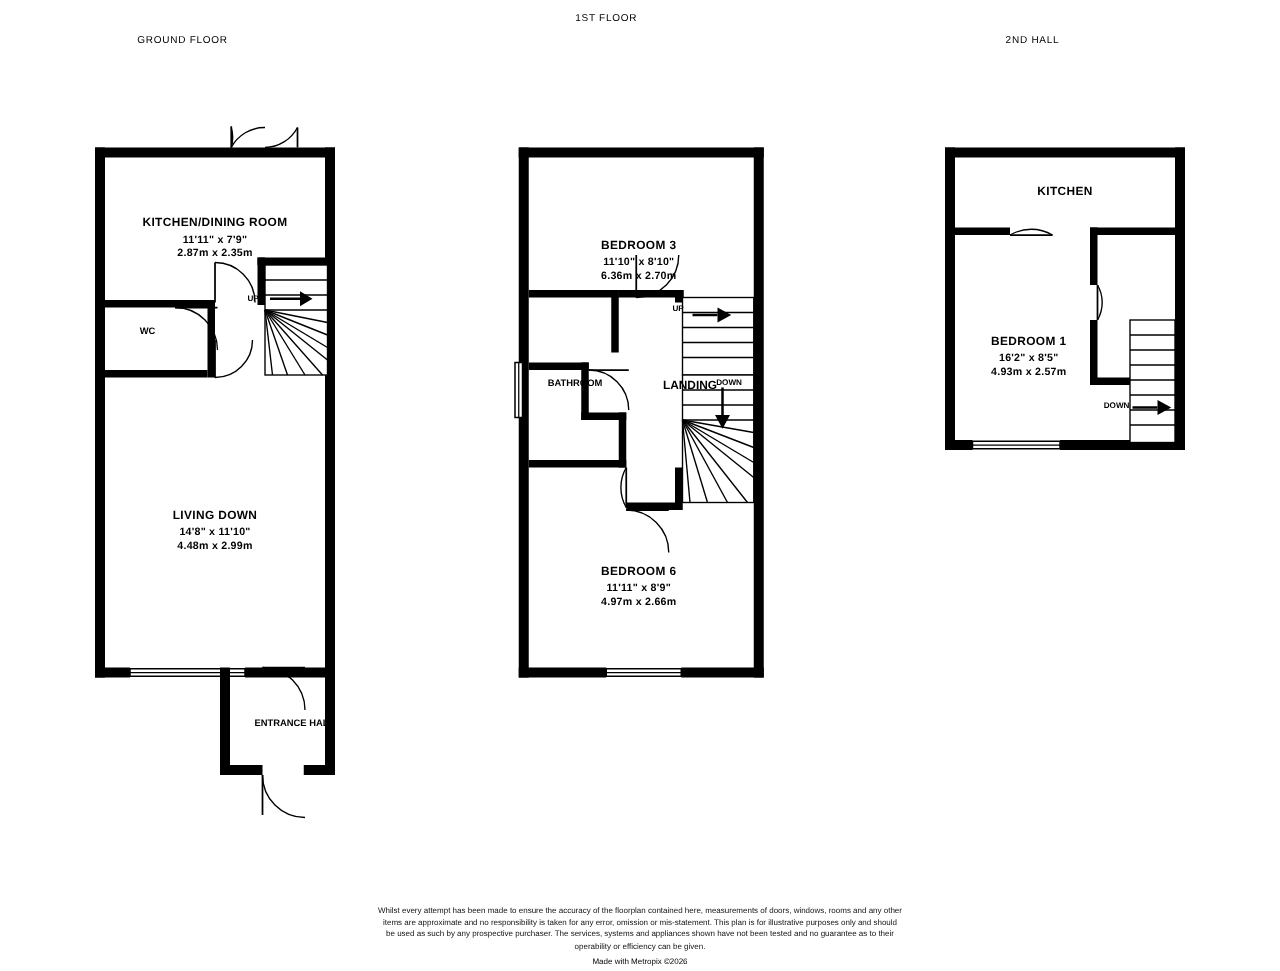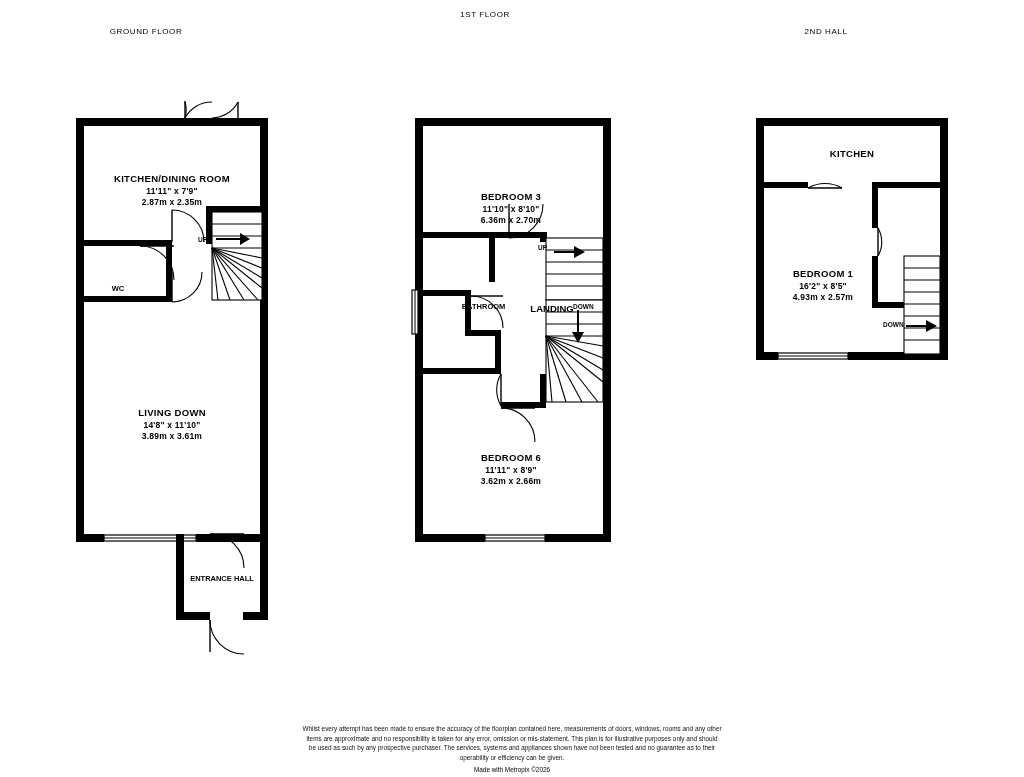--- a/index.html
+++ b/index.html
@@ -285,40 +285,40 @@
 
 <div class="room-label" style="left:172px; top:173px;">
   <div class="room-name">KITCHEN/DINING ROOM</div>
   <div class="room-dim">11'11"  x 7'9"</div>
   <div class="room-dim">2.87m  x 2.35m</div>
 </div>
 
 <div class="room-label" style="left:172px; top:407px;">
   <div class="room-name">LIVING DOWN</div>
   <div class="room-dim">14'8"  x 11'10"</div>
-  <div class="room-dim">3.89m  x 3.61m</div>
-</div>
-
-<div class="small-label" style="left:118px; top:284px;">WC</div>
-<div class="small-label" style="left:222px; top:574px;">ENTRANCE HALL</div>
+  <div class="room-dim">4.48m  x 2.99m</div>
+</div>
+
+<div class="small-label" style="left:118px; top:260px;">WC</div>
+<div class="small-label" style="left:222px; top:574px;padding-left:27px;">ENTRANCE HALL</div>
 <div class="stair-label" style="left:198px; top:236px;">UP</div>
 
 <div class="room-label" style="left:511px; top:155px;margin-top:36px;">
   <div class="room-name">BEDROOM 3</div>
   <div class="room-dim">11'10"  x 8'10"</div>
   <div class="room-dim">6.36m  x 2.70m</div>
 </div>
 
 <div class="room-label" style="left:511px; top:452px;">
   <div class="room-name">BEDROOM 6</div>
   <div class="room-dim">11'11"  x 8'9"</div>
-  <div class="room-dim">3.62m  x 2.66m</div>
-</div>
-
-<div class="small-label" style="left:460px; top:302px;padding-left:47px;">BATHROOM</div>
+  <div class="room-dim">4.97m  x 2.66m</div>
+</div>
+
+<div class="small-label" style="left:460px; top:302px;">BATHROOM</div>
 <div class="small-label" style="left:552px; top:303px; font-size:9.5px;">LANDING</div>
 <div class="stair-label" style="left:538px; top:244px;">UP</div>
 <div class="stair-label" style="left:573px; top:303px;">DOWN</div>
 
 <div class="room-label" style="left:852px; top:148px;">
   <div class="room-name">KITCHEN</div>
 </div>
 
 <div class="room-label" style="left:823px; top:268px;">
   <div class="room-name">BEDROOM 1</div>

